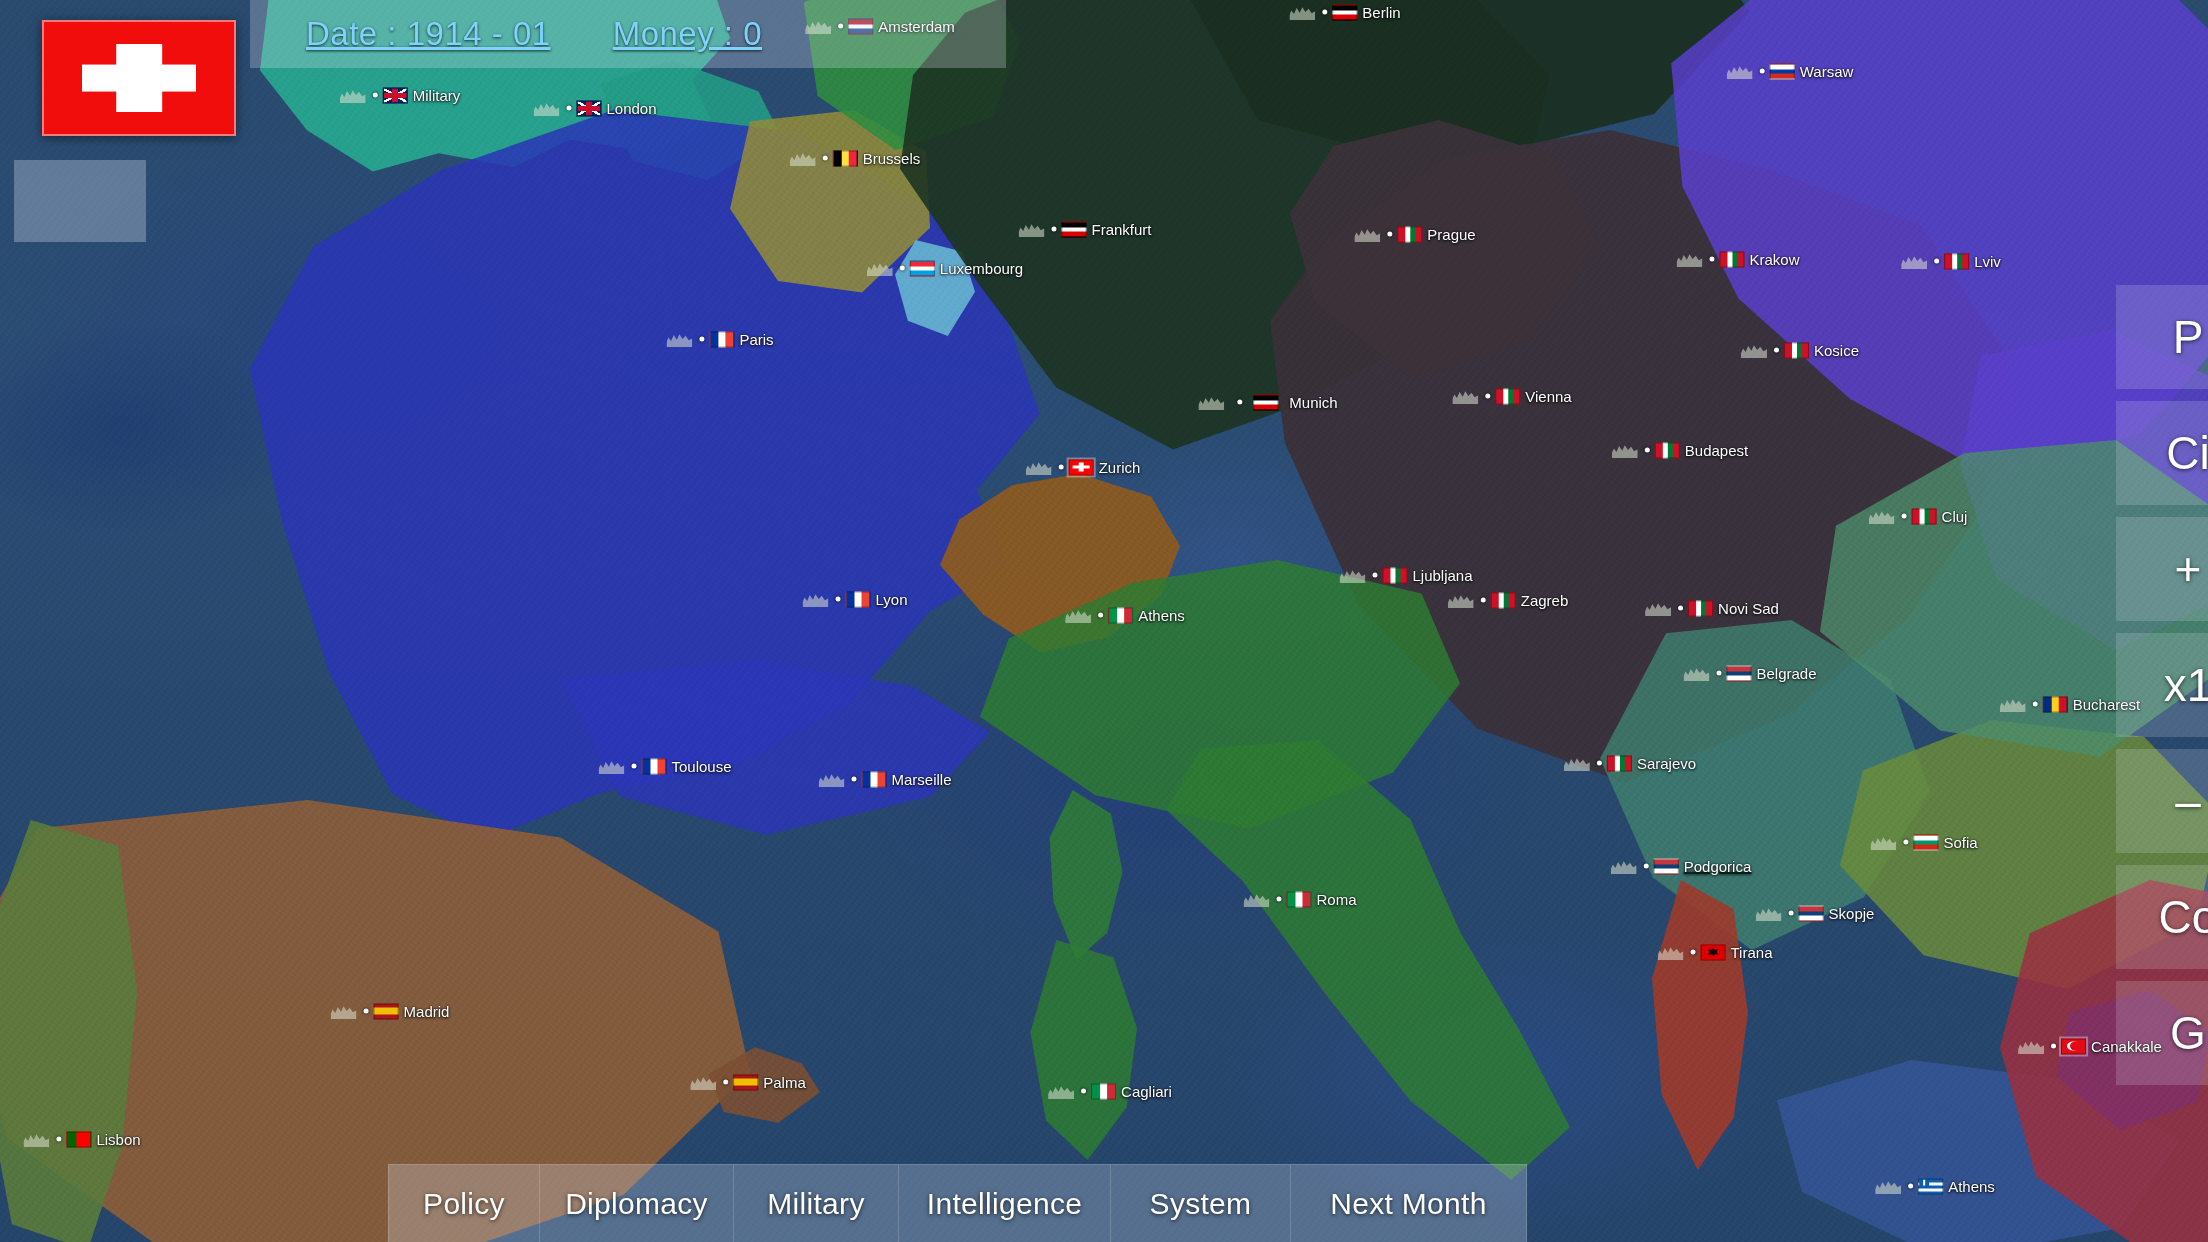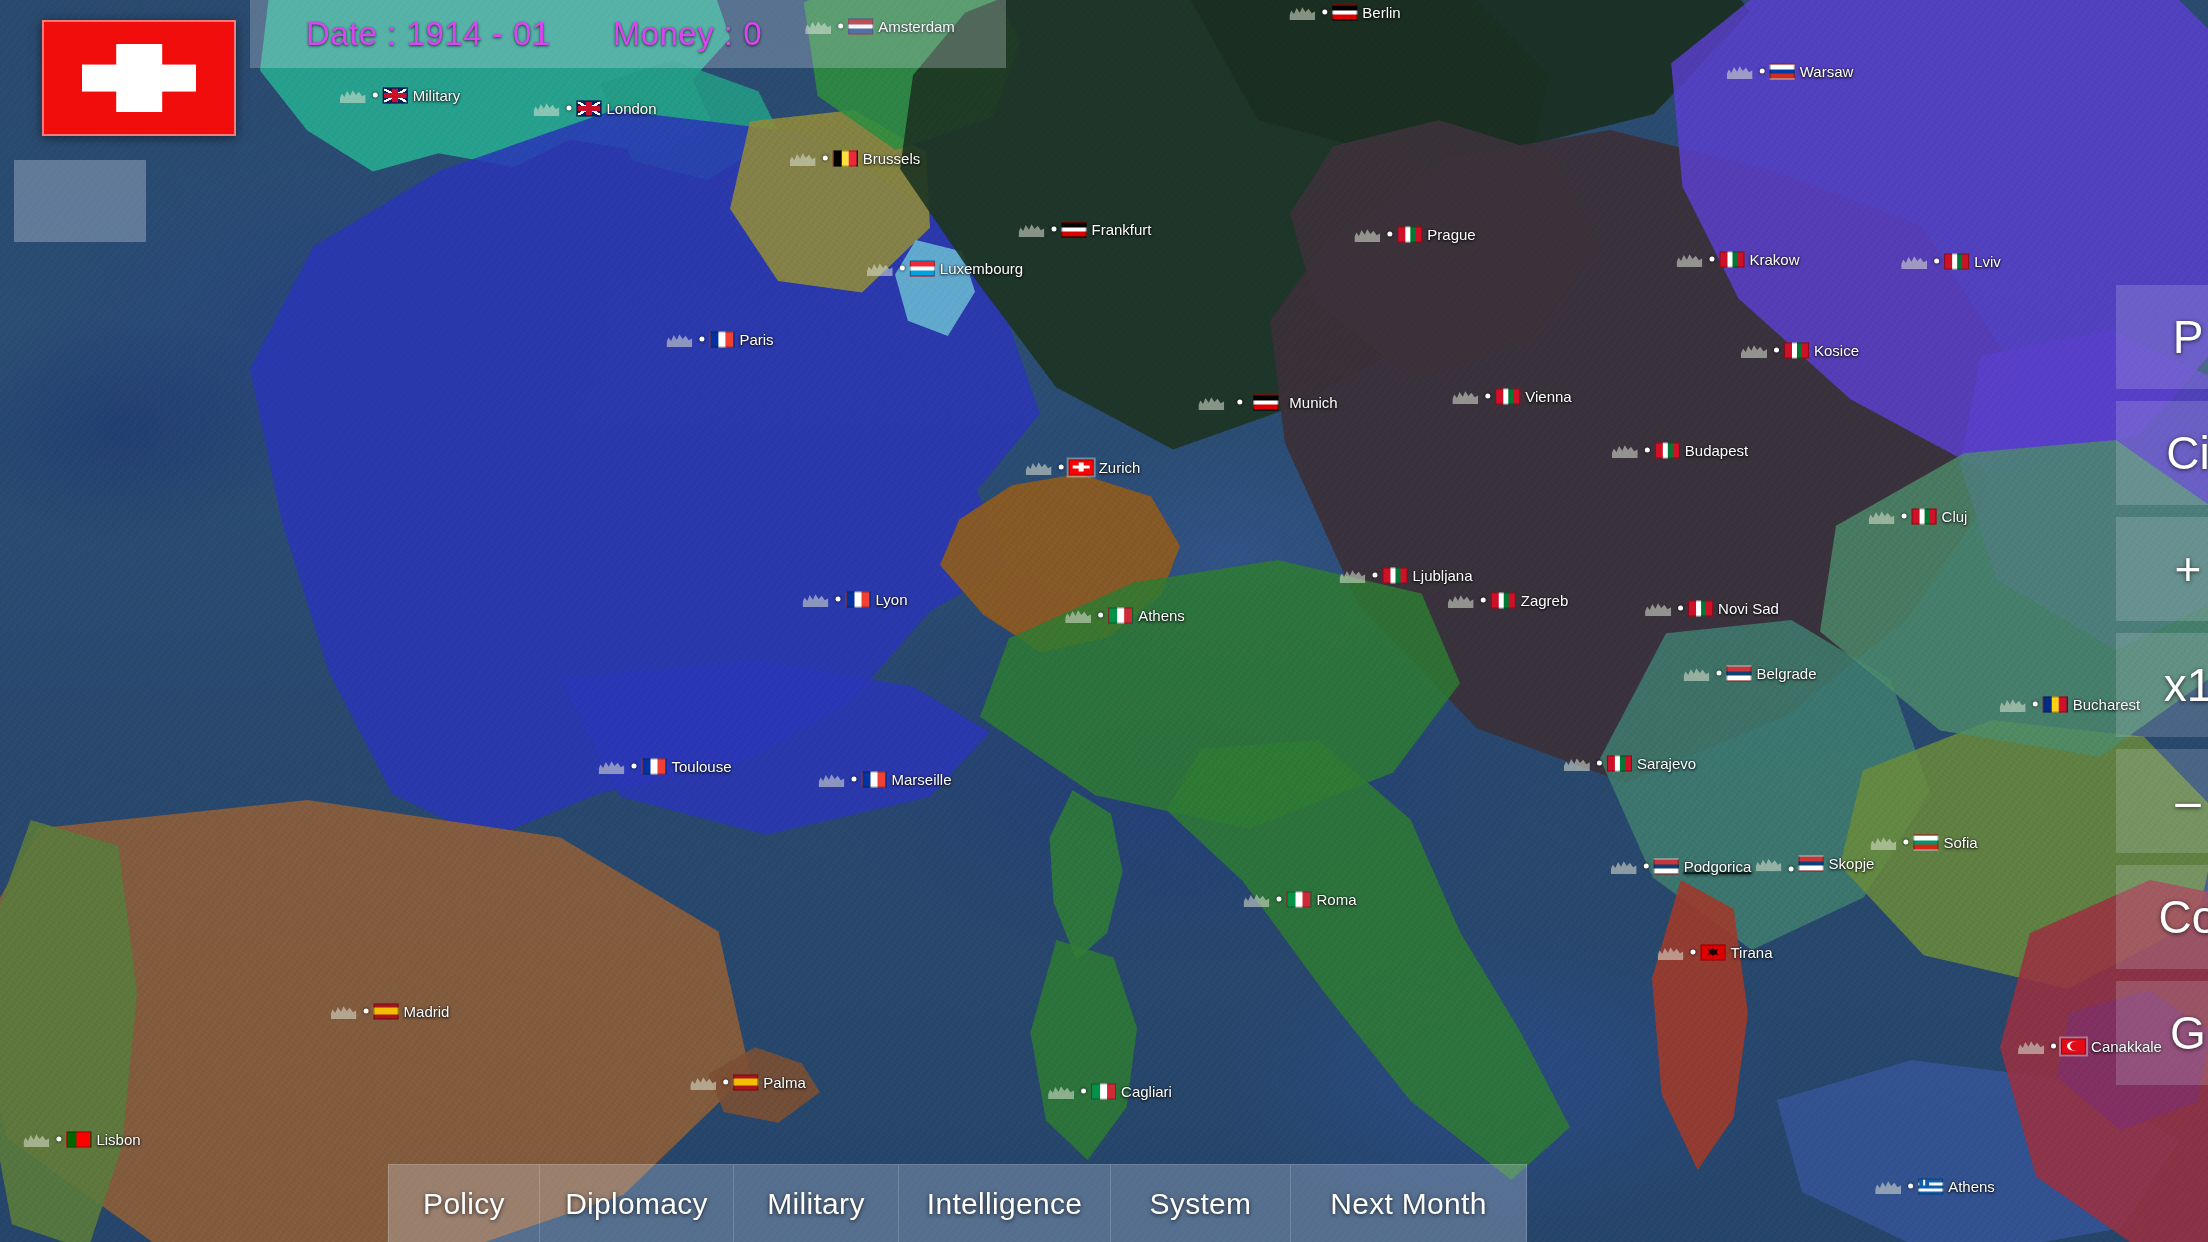--- a/index.html
+++ b/index.html
@@ -58,25 +58,26 @@
     left: 250px; top: 0;
     width: 756px; height: 68px;
     background: rgba(225,232,245,.26);
     display: flex;
     align-items: center;
     gap: 62px;
     padding-left: 56px;
     box-sizing: border-box;
   }
   .hud-text {
-    color: #d946ef;
+    color: #7dd3fc;
     font-size: 33px;
     letter-spacing: .5px;
     text-shadow: 0 1px 3px rgba(0,0,0,.75);
     white-space: nowrap;
+    text-decoration: underline;
   }
 
   
   #flag-plate {
     position: absolute;
     left: 42px; top: 20px;
     width: 190px; height: 112px;
     background: #f20d0d;
     border: 2px solid rgba(255,255,255,.45);
     box-shadow: 0 2px 10px rgba(0,0,0,.5);
@@ -484,21 +485,21 @@
           <div class="dot"></div>
           <div class="flag f-bg"></div>
           <div class="label">Sofia</div>
         </div>
         <div class="city" style="left: 1681px; top: 866px; text-decoration: underline;">
           <div class="city-icon"></div>
           <div class="dot"></div>
           <div class="flag f-me"></div>
           <div class="label">Podgorica</div>
         </div>
-        <div class="city" style="left: 1815px; top: 863px; align-items: flex-end;">
+        <div class="city" style="left: 1815px; top: 913px;">
           <div class="city-icon"></div>
           <div class="dot"></div>
           <div class="flag f-mk"></div>
           <div class="label">Skopje</div>
         </div>
         <div class="city" style="left: 1300px; top: 899px;">
           <div class="city-icon"></div>
           <div class="dot"></div>
           <div class="flag f-it"></div>
           <div class="label">Roma</div>

